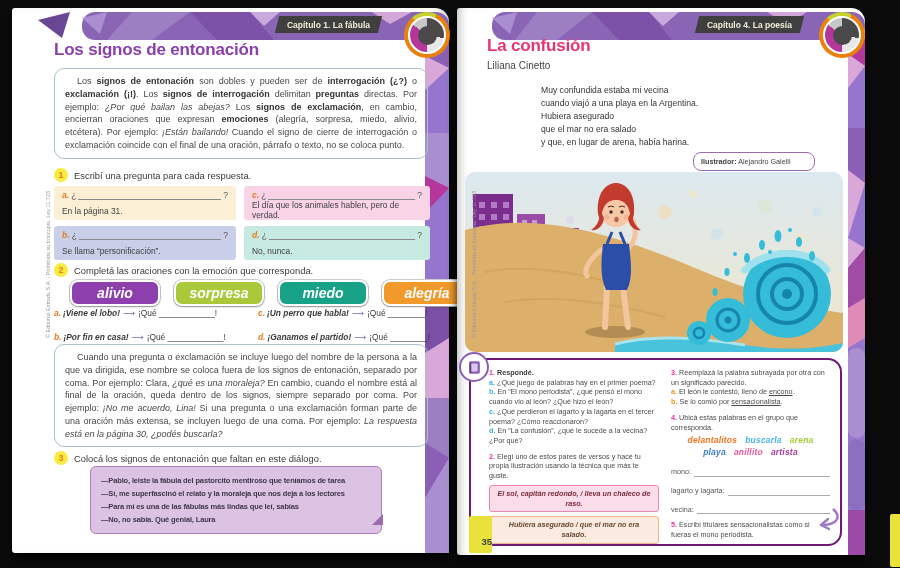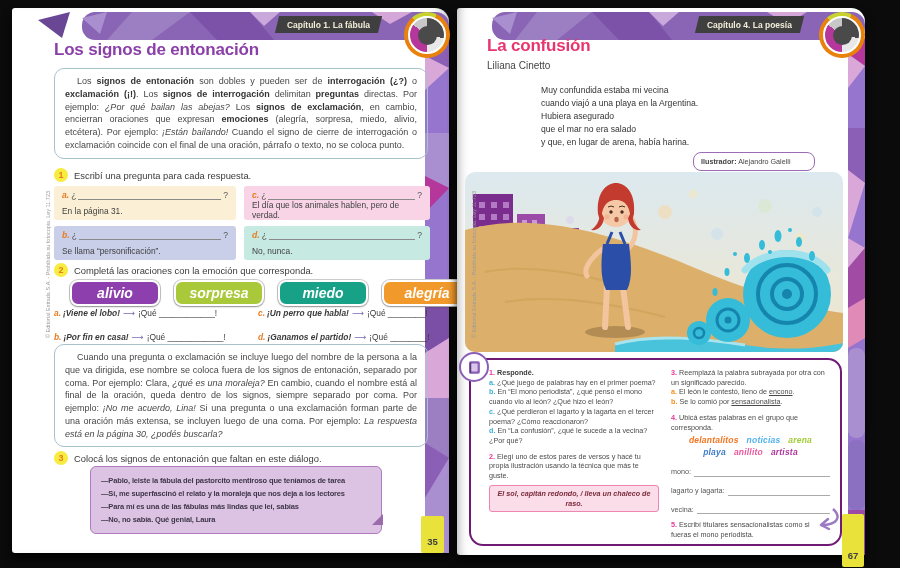--- a/index.html
+++ b/index.html
@@ -44,21 +44,21 @@
   #ex2-items{position:absolute;left:42px;top:300px;display:grid;grid-template-columns:204px 176px;gap:14px 0;
     font-size:8.4px;color:#3A3A3A;white-space:nowrap;}
   #ex2-items .letter{color:#E87B1E;font-weight:bold;font-style:italic;margin-right:2px;}
   #ex2-items .phrase{font-weight:bold;font-style:italic;}
   #ex2-items .arr{color:#7B68B5;margin:0 3px;}
   .note{position:absolute;left:78px;top:458px;width:292px;background:#DCC3E3;border:1.5px solid #B07BC0;
     border-radius:6px;box-sizing:border-box;padding:7px 10px;}
   .note-line{font-size:7.5px;font-weight:bold;letter-spacing:-.15px;color:#3E3548;line-height:13px;white-space:nowrap;}
   .fold{position:absolute;right:-2px;bottom:8px;width:0;height:0;border-top:11px solid transparent;border-right:11px solid #9B6BAE;}
   .tab{position:absolute;background:#E8E23B;color:#3F3F3F;font-weight:bold;font-size:9.5px;
-    display:flex;align-items:flex-end;justify-content:center;padding-bottom:6px;box-sizing:border-box;border-radius:2px;z-index:5;}
+    display:flex;align-items:flex-end;justify-content:flex-end;padding-bottom:6px;box-sizing:border-box;border-radius:2px;z-index:5;margin-left:48px;}
   .copyright{position:absolute;font-size:5.5px;color:#9a9a9a;transform:rotate(-90deg);
     transform-origin:left top;white-space:nowrap;}
   #author{position:absolute;left:30px;top:52px;font-size:10px;color:#444;}
   #poem{position:absolute;left:84px;top:76px;font-size:8.6px;line-height:13px;color:#333;}
   #illus-credit{position:absolute;left:236px;top:144px;width:122px;border:1.5px solid #9B6BB5;border-radius:8px;
     box-sizing:border-box;padding:4px 7px;font-size:7.2px;color:#444;white-space:nowrap;}
   #illustration{position:absolute;left:8px;top:164px;width:378px;height:180px;border-radius:10px;overflow:hidden;}
   #panel{position:absolute;left:12px;top:350px;width:373px;height:188px;border:2px solid #701a75;border-radius:14px;
     box-sizing:border-box;padding:8px 10px 8px 18px;display:flex;gap:12px;}
   .pcol{font-size:7.2px;line-height:1.35;color:#4A4A4A;}
@@ -366,35 +366,36 @@
       </div>
       <div class="pitem"><span class="plet">a.</span> <span>¿Qué juego de palabras hay en el primer poema?</span></div>
       <div class="pitem"><span class="plet">b.</span> <span>En “El mono periodista”, ¿qué pensó el mono cuando vio al león? ¿Qué hizo el león?</span></div>
       <div class="pitem"><span class="plet">c.</span> <span>¿Qué perdieron el lagarto y la lagarta en el tercer poema? ¿Cómo reaccionaron?</span></div>
       <div class="pitem"><span class="plet">d.</span> <span>En “La confusión”, ¿qué le sucede a la vecina? ¿Por qué?</span></div>
       <div class="mt6">
         <span class="pnum">2.</span>
         <span>Elegí uno de estos pares de versos y hacé tu propia ilustración usando la técnica que más te guste.</span>
       </div>
       <div class="verse" style="border-width: 1.5px; border-style: solid; background: rgb(250, 221, 233); border-color: rgb(238, 134, 178); color: rgb(122, 42, 58);">El sol, capitán redondo, / lleva un chaleco de raso.</div>
+      <div class="verse" style="border-width: 1.5px; border-style: solid; background: rgb(251, 234, 223); border-color: rgb(242, 180, 136); color: rgb(106, 74, 53);">Hubiera asegurado / que el mar no era salado.</div>
     </div>
 
     <div class="pcol pcol-2">
       <div>
         <span class="pnum">3.</span>
         <span>Reemplazá la palabra subrayada por otra con un significado parecido.</span>
       </div>
       <div class="pitem pitem-o"><span class="plet">a.</span> <span>El león le contestó, lleno de <u>encono</u>.</span></div>
       <div class="pitem pitem-o"><span class="plet">b.</span> <span>Se lo comió por <u>sensacionalista</u>.</span></div>
       <div class="mt6">
         <span class="pnum">4.</span>
         <span>Ubicá estas palabras en el grupo que corresponda.</span>
       </div>
       <div class="wordcloud">
-        <span style="color: rgb(244, 115, 31);">delantalitos</span><span style="color: rgb(79, 178, 232);">noticias</span><span style="color: rgb(163, 204, 57); margin-top: 20px;">arena</span><br>
+        <span style="color: rgb(244, 115, 31);">delantalitos</span><span style="color: rgb(79, 178, 232);">buscarla</span><span style="color: rgb(163, 204, 57); margin-top: 20px;">arena</span><br>
         <span style="color: rgb(61, 124, 201);">playa</span><span style="color: rgb(240, 86, 158);">anillito</span><span style="color: rgb(176, 55, 158);">artista</span>
       </div>
       <div class="writeline">
           <span>mono:</span>
           <span class="wl"></span>
         </div>
       <div class="writeline">
           <span>lagarto y lagarta:</span>
           <span class="wl"></span>
         </div>

